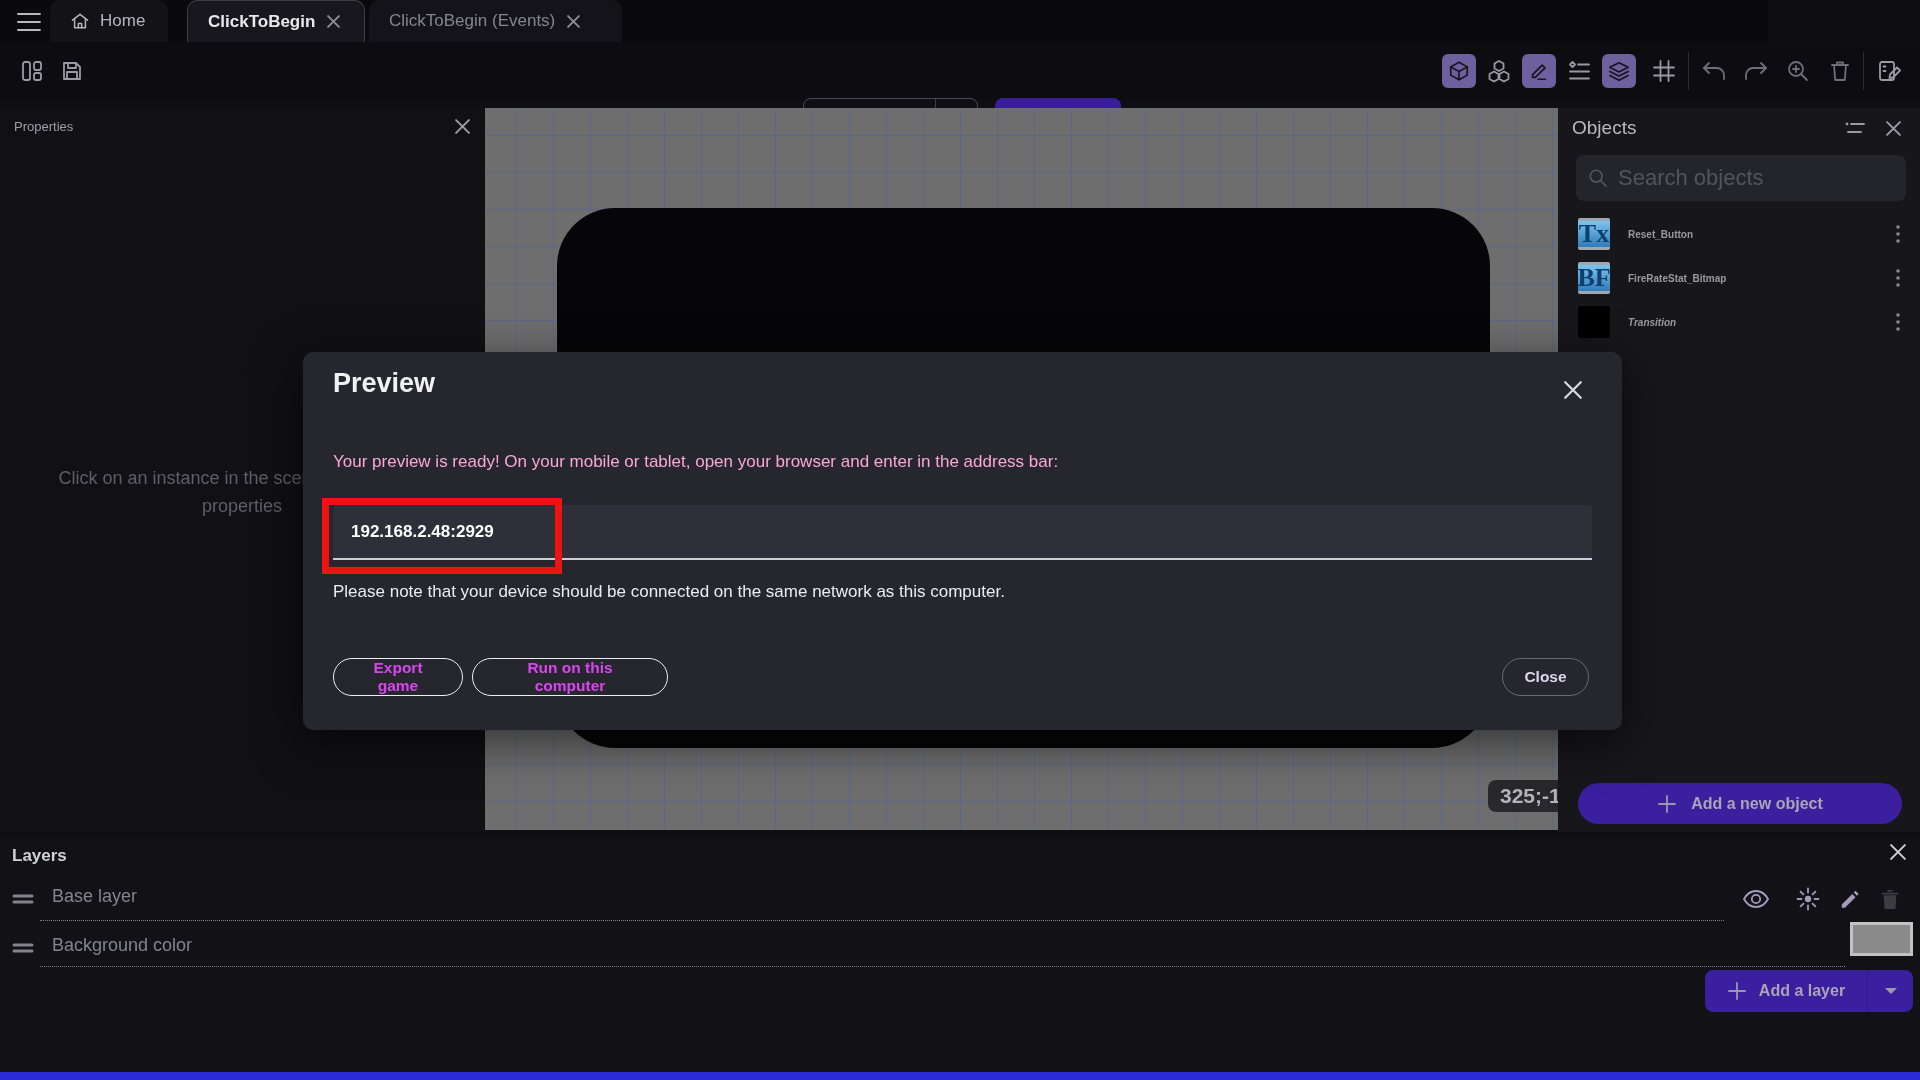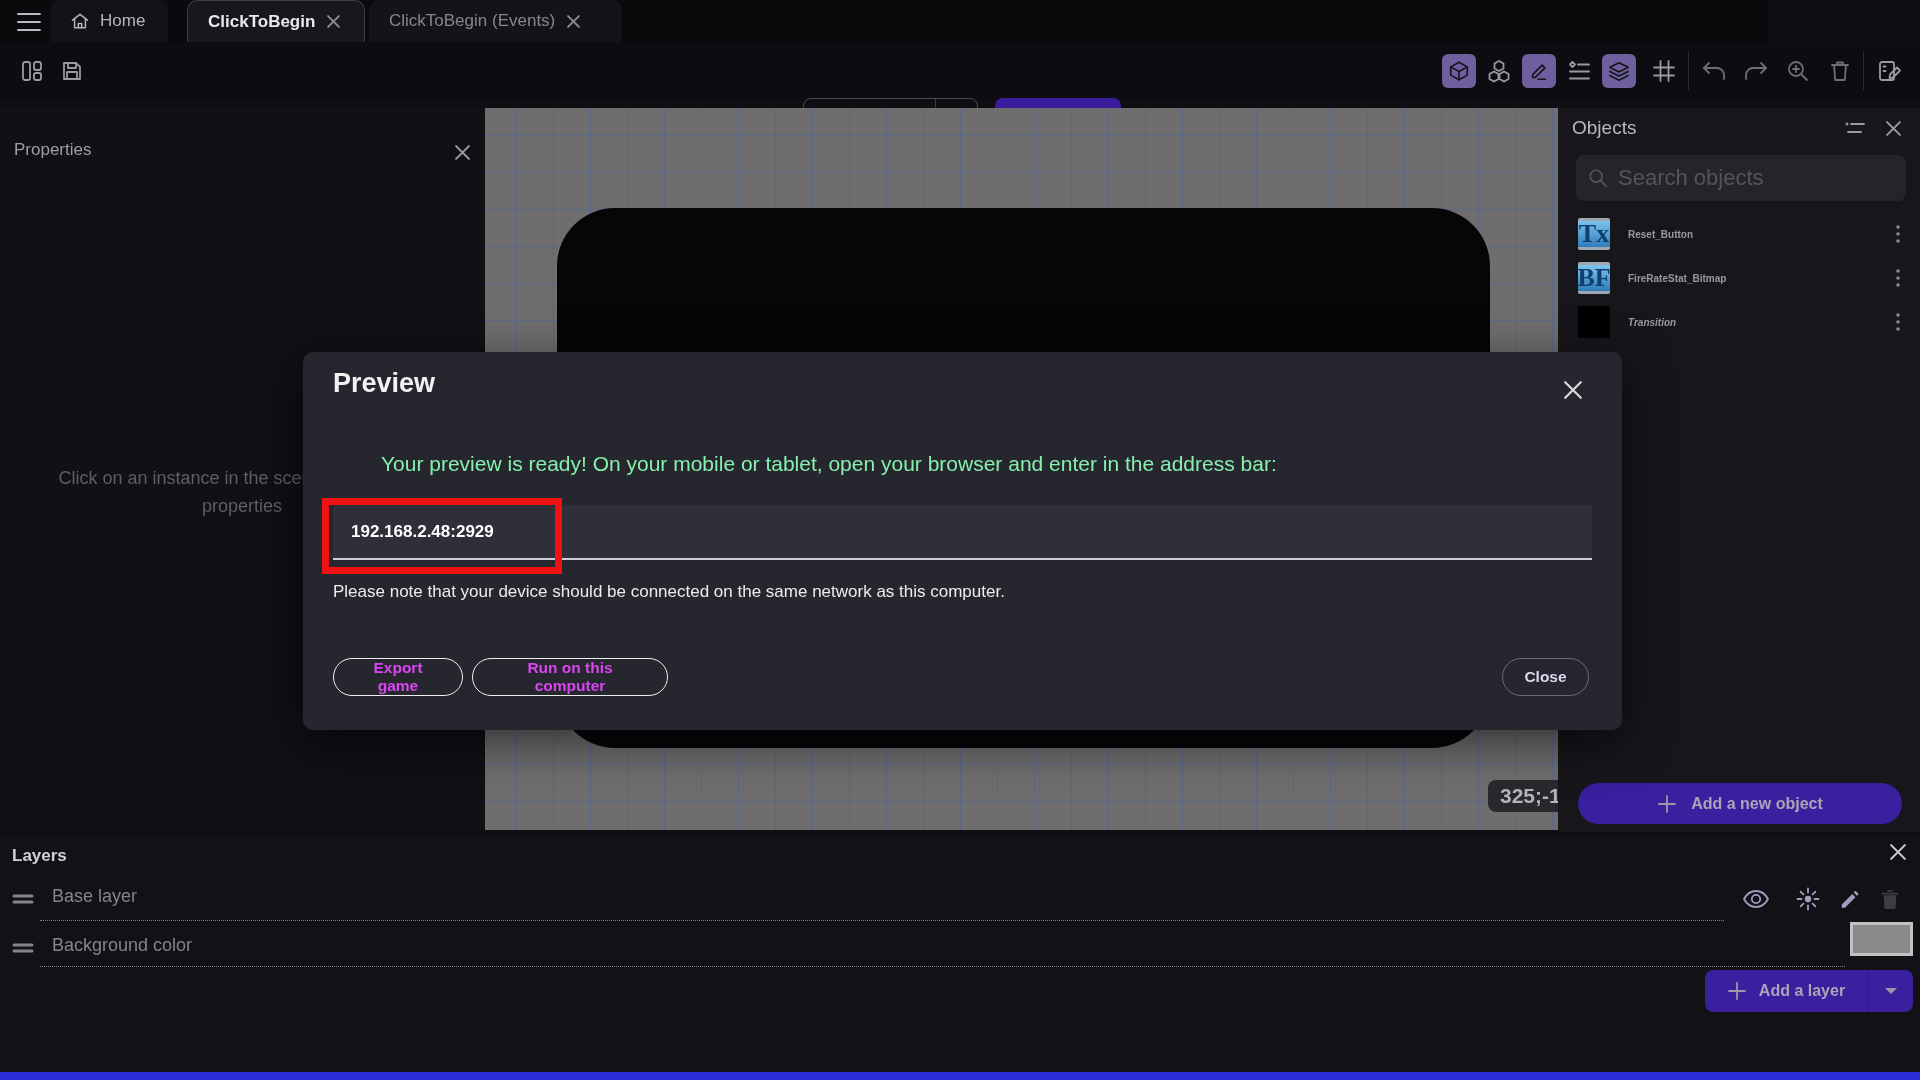--- a/index.html
+++ b/index.html
@@ -37,22 +37,22 @@
   .preview-main { flex:1; display:flex; align-items:center; justify-content:center; gap:14px;
     font-weight:bold; font-size:16px; }
   .preview-caret { width:42px; border-left:1px solid #3a3a42; display:flex; align-items:center;
     justify-content:center; }
   .publish-btn { position:absolute; left:995px; top:56px; height:40px; width:126px;
     background:#3a1d9b; border:none; border-radius:8px; color:#b6b1c2; font-weight:bold;
     font-size:16px; display:flex; align-items:center; justify-content:center; gap:12px; cursor:pointer; }
 
   
   .props-panel { position:absolute; left:0; top:108px; width:484px; height:724px; background:#101015; }
-  .panel-header { height:36px; display:flex; align-items:flex-end; justify-content:space-between;
-    padding:0 14px; color:#9e9ea4; font-size:17px;margin-top:16px; }
+  .panel-header { height:36px; display:flex; align-items:center; justify-content:space-between;
+    padding:0 14px; color:#9e9ea4; font-size:13px; }
   .panel-x { color:#9e9ea4; cursor:pointer; }
   .props-empty { position:absolute; left:30px; top:357px; width:424px; text-align:center;
     color:#5e5e64; font-size:18px; line-height:1.55; }
 
   .canvas { position:absolute; left:485px; top:108px; width:1073px; height:722px;
     background-color:#6e6e6e;
     background-image:linear-gradient(to right, rgba(78,98,158,.6) 1px, transparent 1px),
                      linear-gradient(to bottom, rgba(78,98,158,.6) 1px, transparent 1px);
     background-size:37px 37px; background-position:-6px -10px; overflow:hidden; }
   .scene-shape { position:absolute; left:72px; top:100px; width:933px; height:540px;
@@ -107,22 +107,22 @@
     justify-content:center; }
 
   .bottom-bar { position:absolute; left:0; top:1072px; width:1920px; height:8px; background:#2b2bd8; }
 
   
   .dialog { position:absolute; left:303px; top:352px; width:1319px; height:378px; background:#26262e;
     border-radius:10px; box-shadow:0 12px 48px rgba(0,0,0,.55); z-index:50; }
   .dialog-title { position:absolute; left:30px; top:16px; color:#f2f2f3; font-weight:800; font-size:27px; }
   .dialog-x { position:absolute; left:1254px; top:22px; width:32px; height:32px; color:#d8d8dc;
     display:flex; align-items:center; justify-content:center; cursor:pointer; }
-  .dialog-msg { position:absolute; left:30px; top:100px; width:1260px; color:#86efac; font-size:21px;
-    font-weight:500;margin-left:48px; }
+  .dialog-msg { position:absolute; left:30px; top:100px; width:1260px; color:#f9a8d4; font-size:17px;
+    font-weight:500; }
   .dialog-input { position:absolute; left:30px; top:153px; width:1259px; height:55px; background:#2f2f39;
     border:none; border-bottom:2px solid #cfcfd3; border-radius:4px 4px 0 0; color:#ffffff;
     font-weight:bold; font-size:17px; padding:0 18px; outline:none;
     font-family:"Liberation Sans",sans-serif; }
   .annotation { position:absolute; left:19px; top:146px; width:240px; height:76px;
     border:7px solid #ee1212; pointer-events:none; }
   .dialog-note { position:absolute; left:30px; top:230px; width:1260px; color:#ececee; font-size:17px;
     font-weight:500; }
   .dlg-btn { position:absolute; top:306px; height:38px; border-radius:19px; background:transparent;
     font-weight:bold; font-size:15.5px; cursor:pointer; padding:0 20px;

